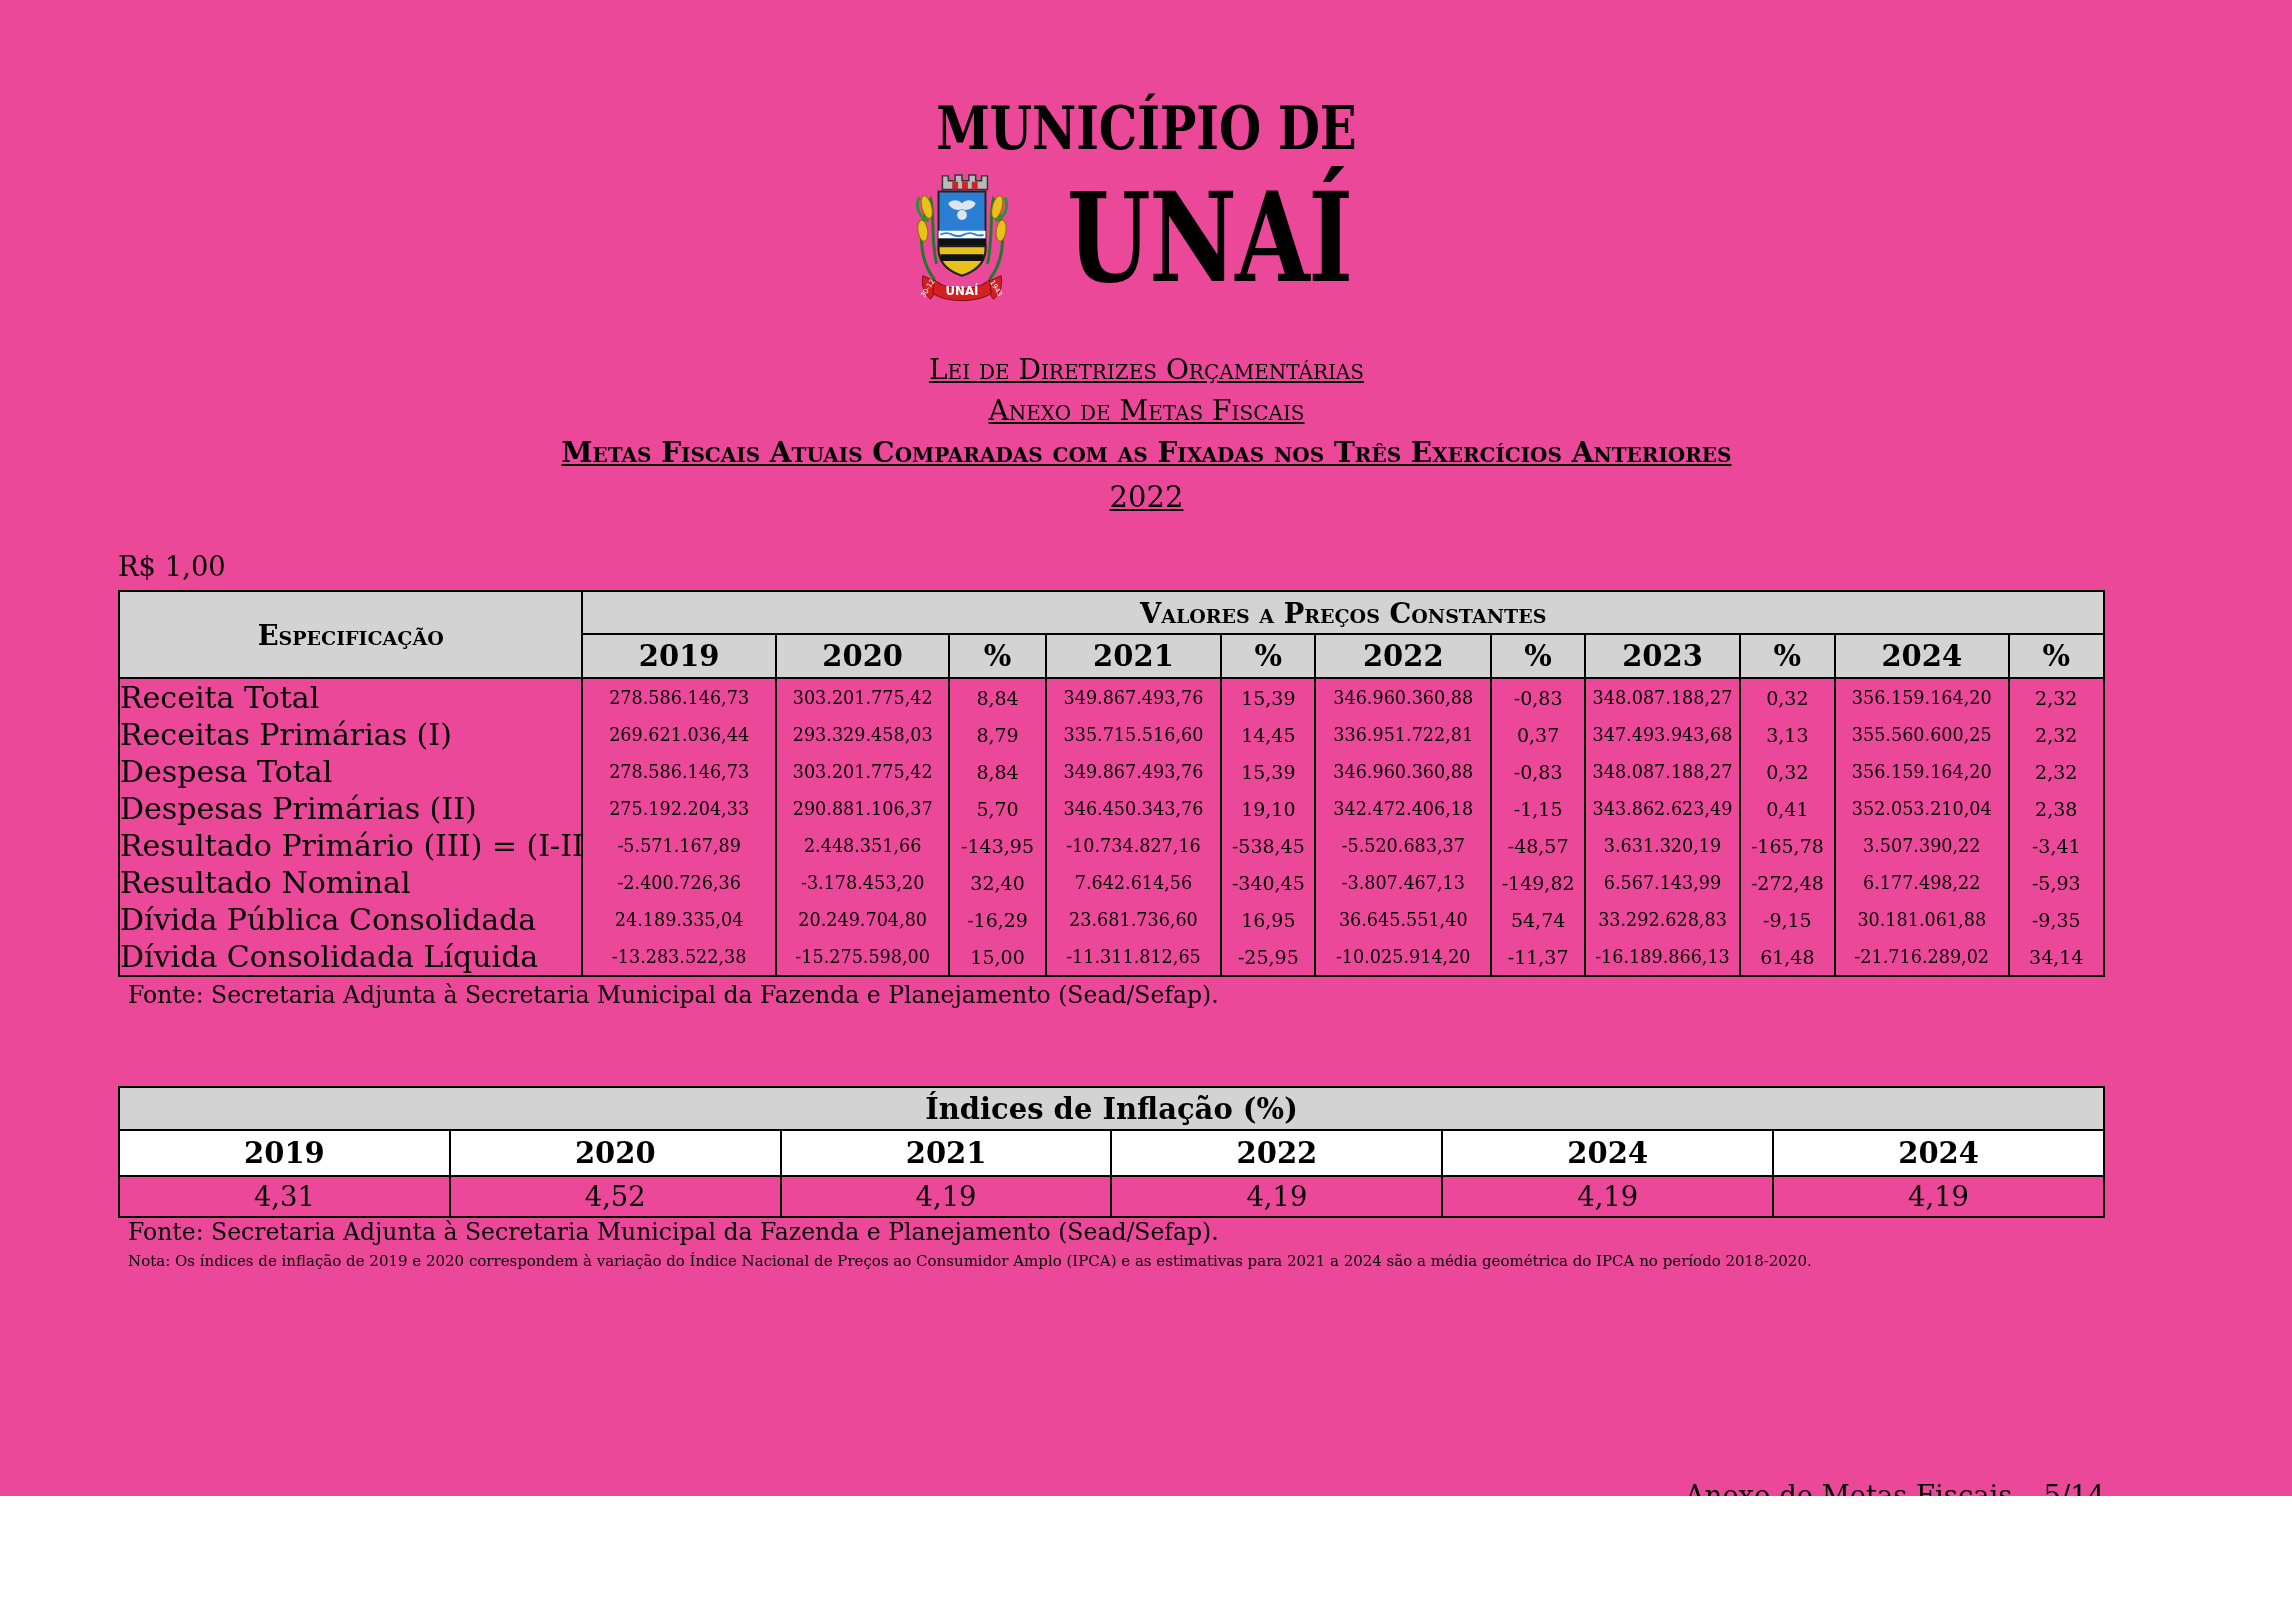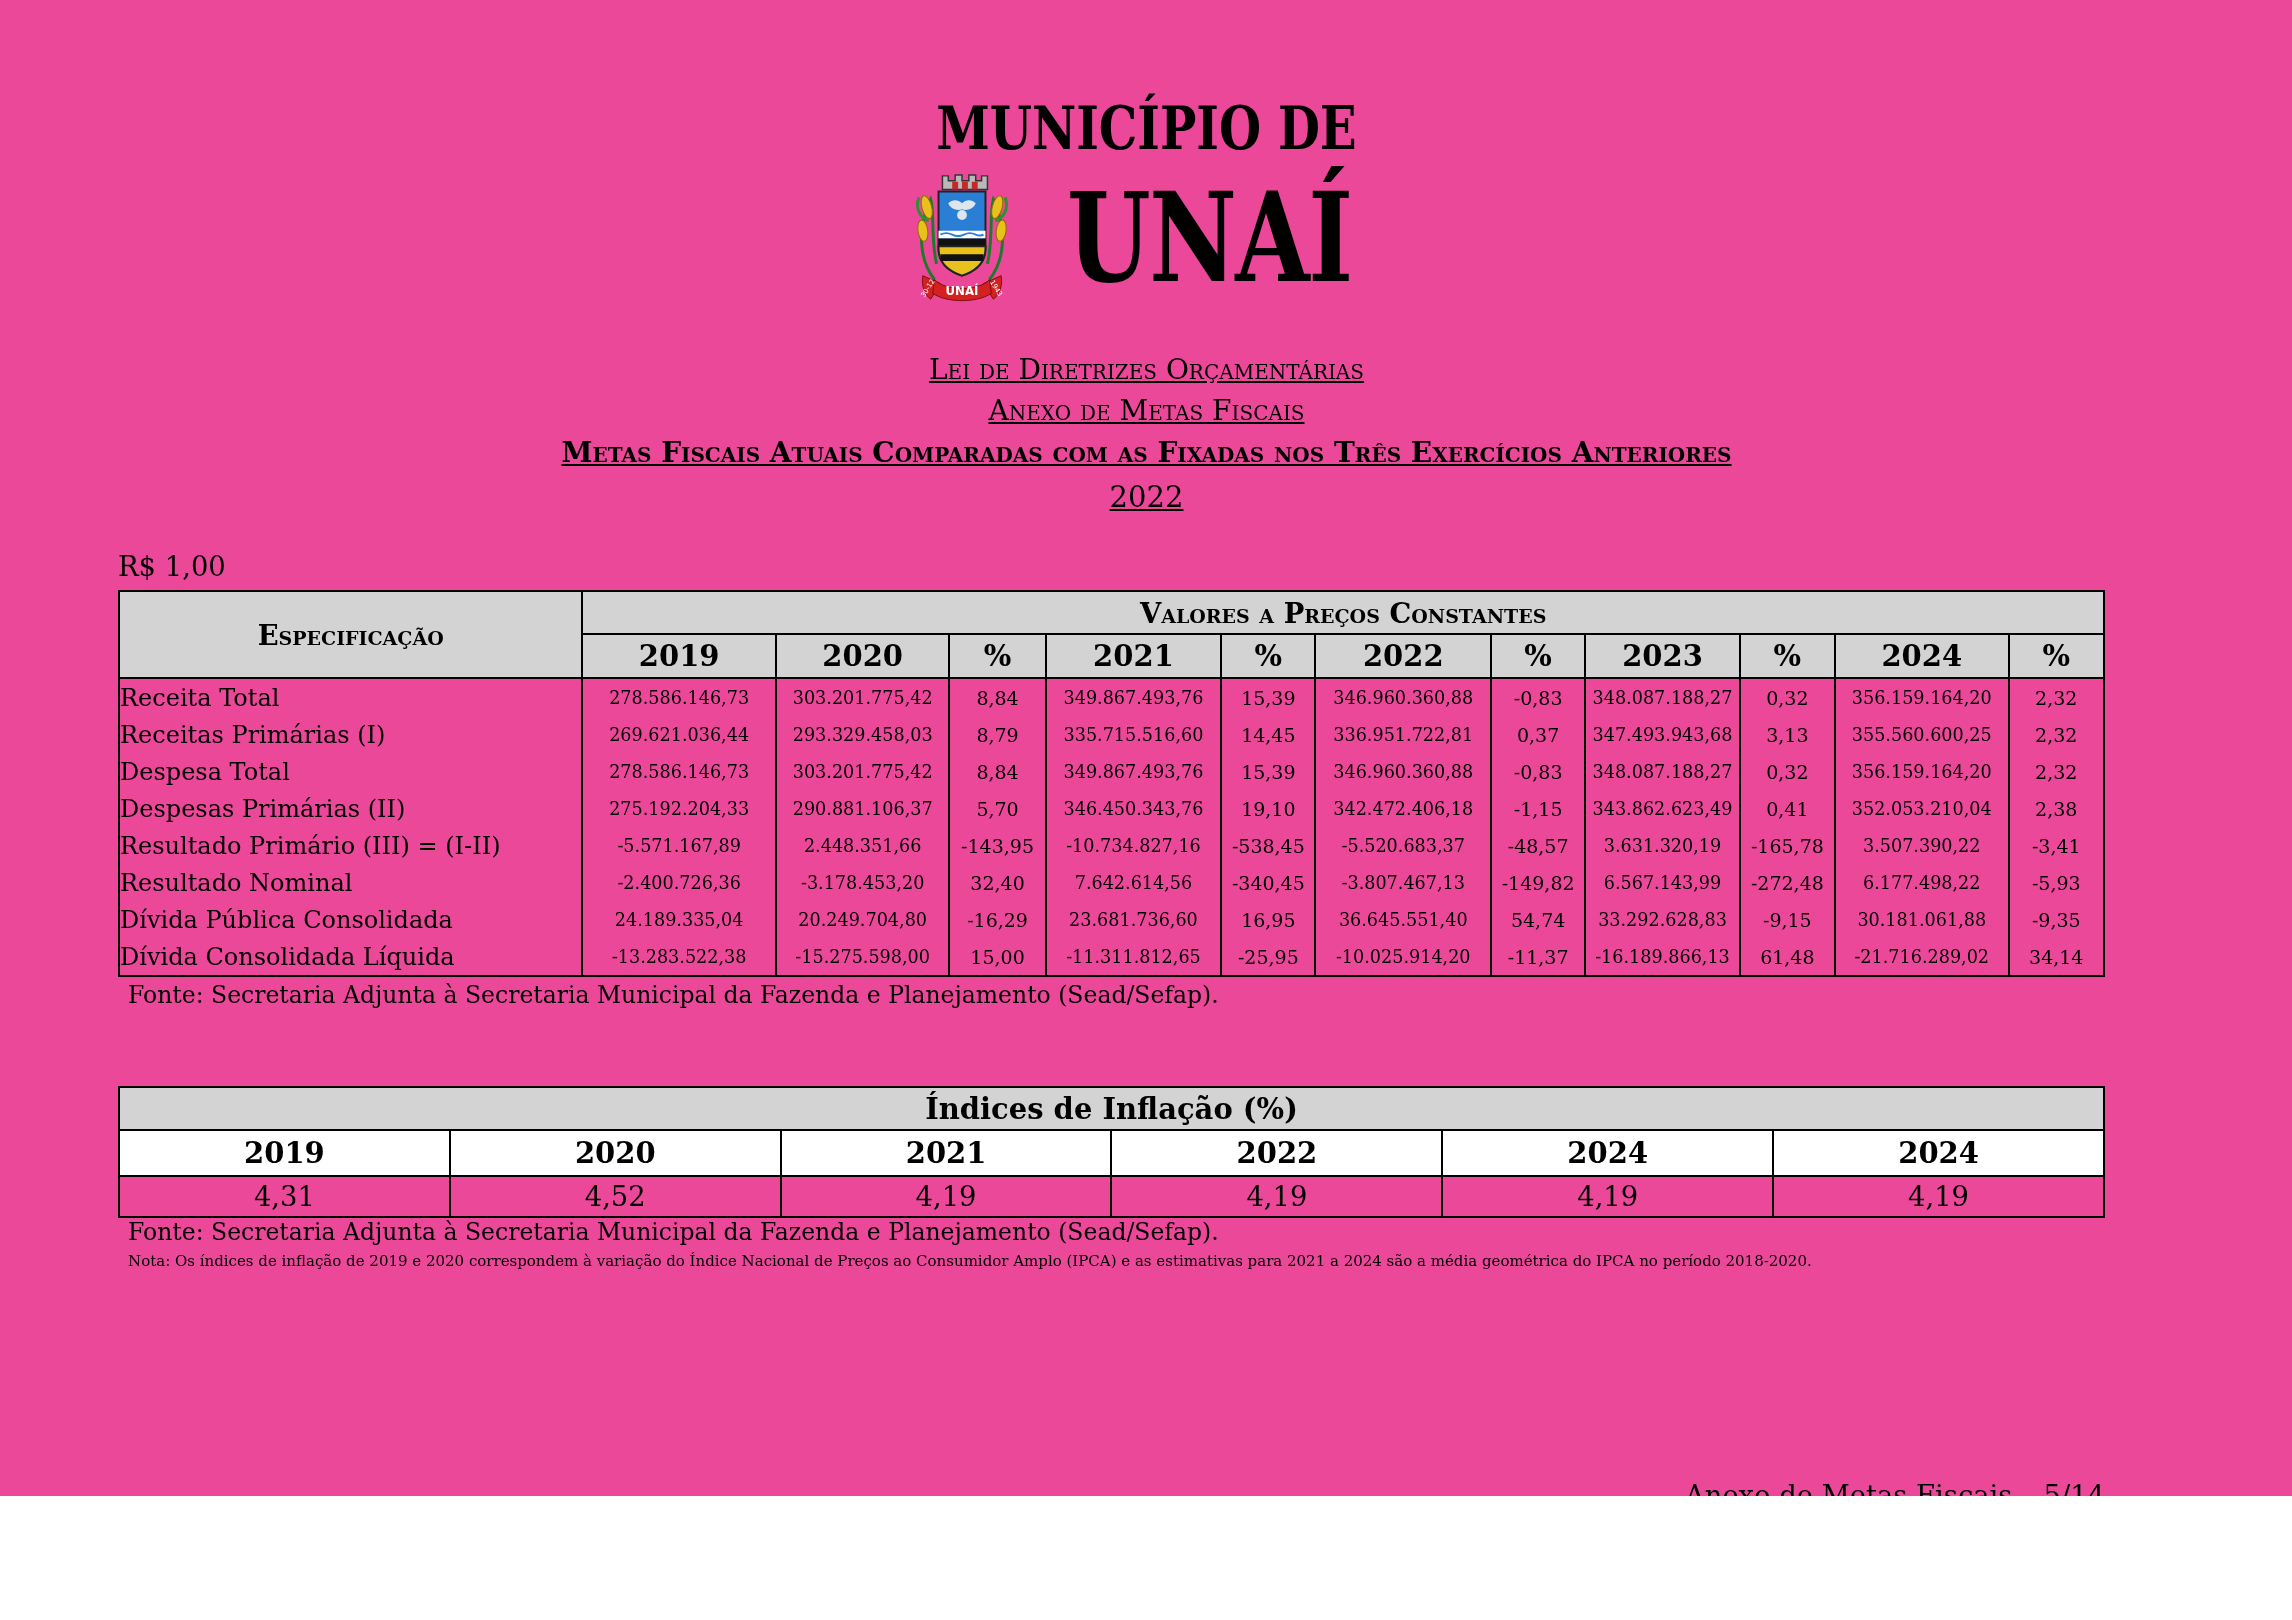--- a/index.html
+++ b/index.html
@@ -29,21 +29,21 @@
 
   
   table{border-collapse:collapse;table-layout:fixed;}
   .main-table{position:absolute;left:118px;top:590px;width:1987px;border:2.9px solid #000;}
   .main-table th{border:2px solid #000;background:#d3d3d3;padding:0;}
   .th-spec{font-size:27.4px;font-weight:bold;font-variant:small-caps;text-align:center;}
   .th-valores{height:41px;font-size:27.4px;font-weight:bold;font-variant:small-caps;text-align:center;}
   .columns-row th{height:42px;font-size:29px;font-weight:bold;text-align:center;border-bottom:2.9px solid #000;}
   .main-table td{border-left:2px solid #000;border-right:2px solid #000;border-top:0;border-bottom:0;
                  height:37px;vertical-align:middle;padding:0;}
-  .cell-label{font-size:24px;text-align:left;padding-left:11.8px;white-space:nowrap;overflow:hidden;}
+  .cell-label{font-size:30px;text-align:left;padding-left:11.8px;white-space:nowrap;overflow:hidden;}
   .cell-num{font-size:17.6px;text-align:center;padding-right:7.8px;white-space:nowrap;}
   .cell-pct{font-size:19px;text-align:center;white-space:nowrap;}
 
   
   .fonte-1{position:absolute;top:981px;left:128px;font-size:23.5px;white-space:nowrap;}
   .fonte-2{position:absolute;top:1218px;left:128px;font-size:23.5px;white-space:nowrap;}
   .nota{position:absolute;top:1247px;left:128px;width:2053px;font-size:15px;line-height:28px;}
 
   
   .inflation-table{position:absolute;left:118px;top:1086px;width:1987px;border:2.9px solid #000;text-align:center;}

